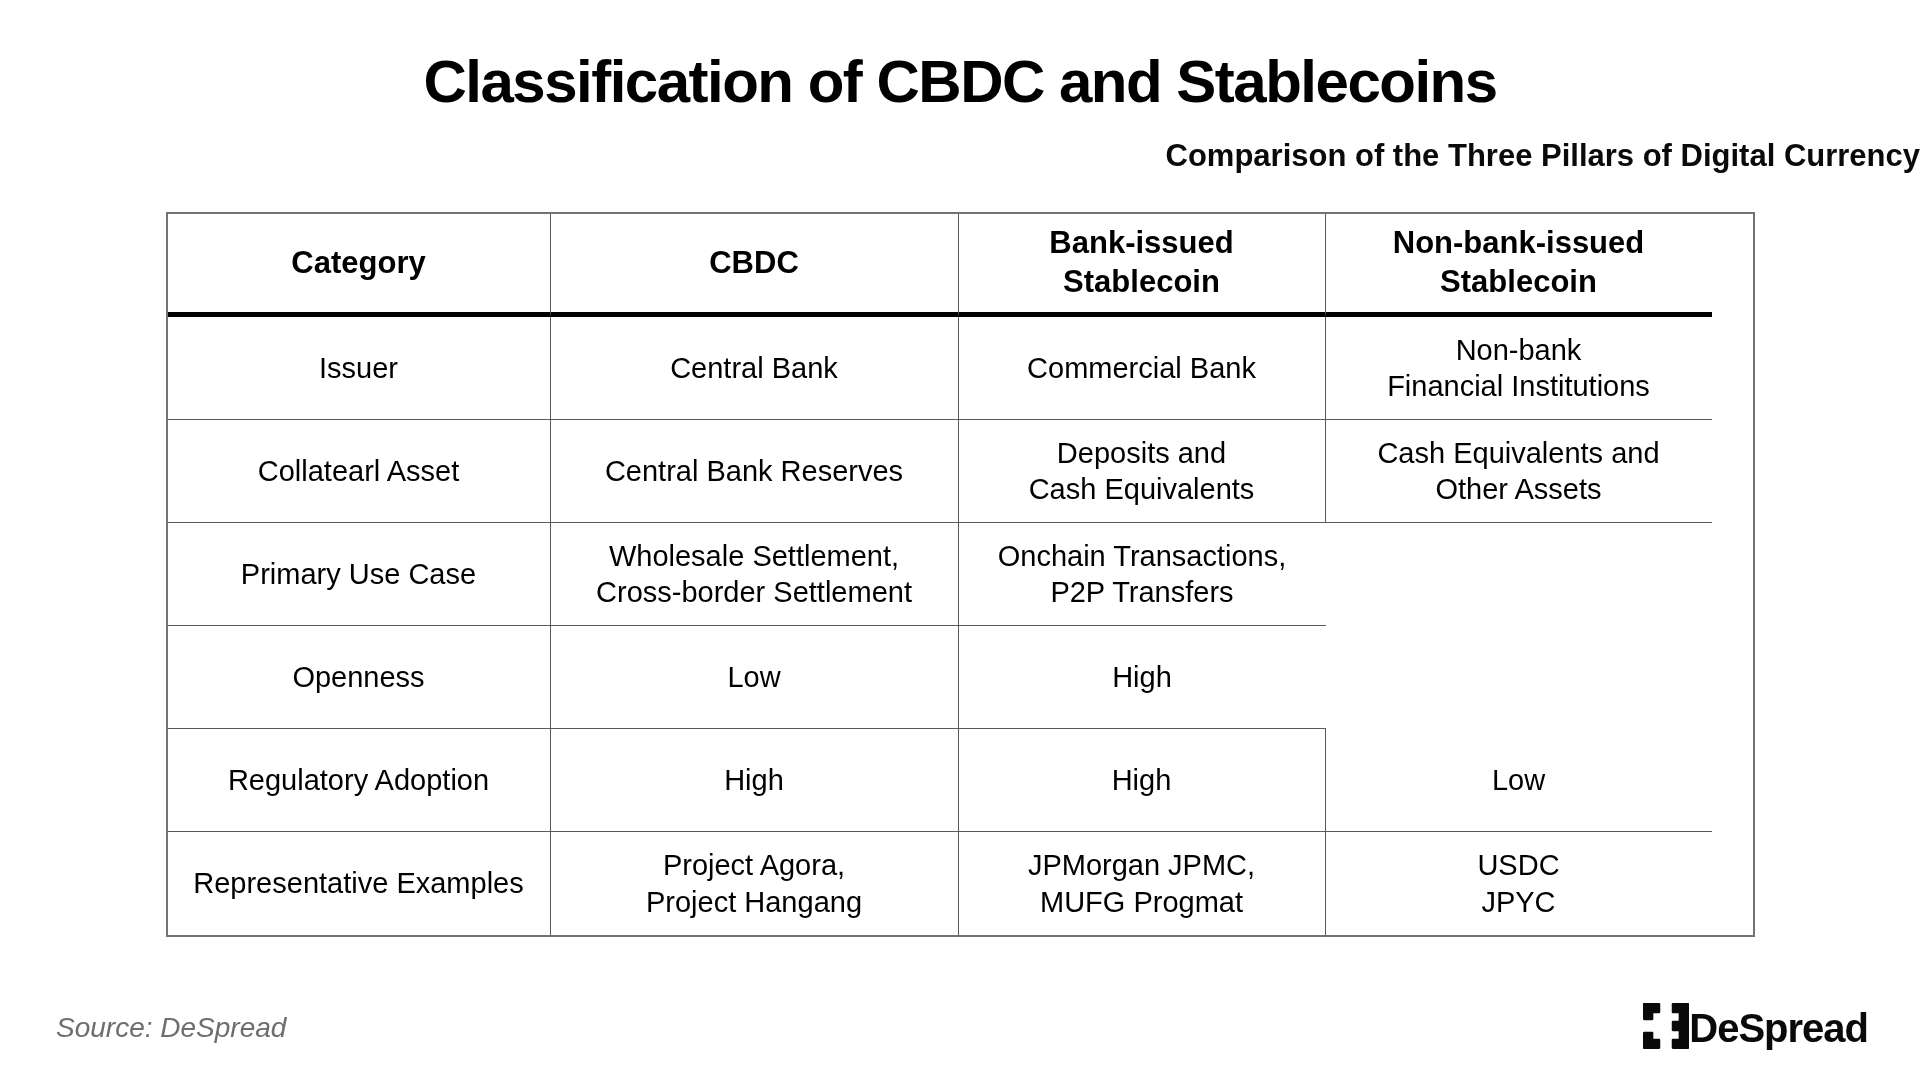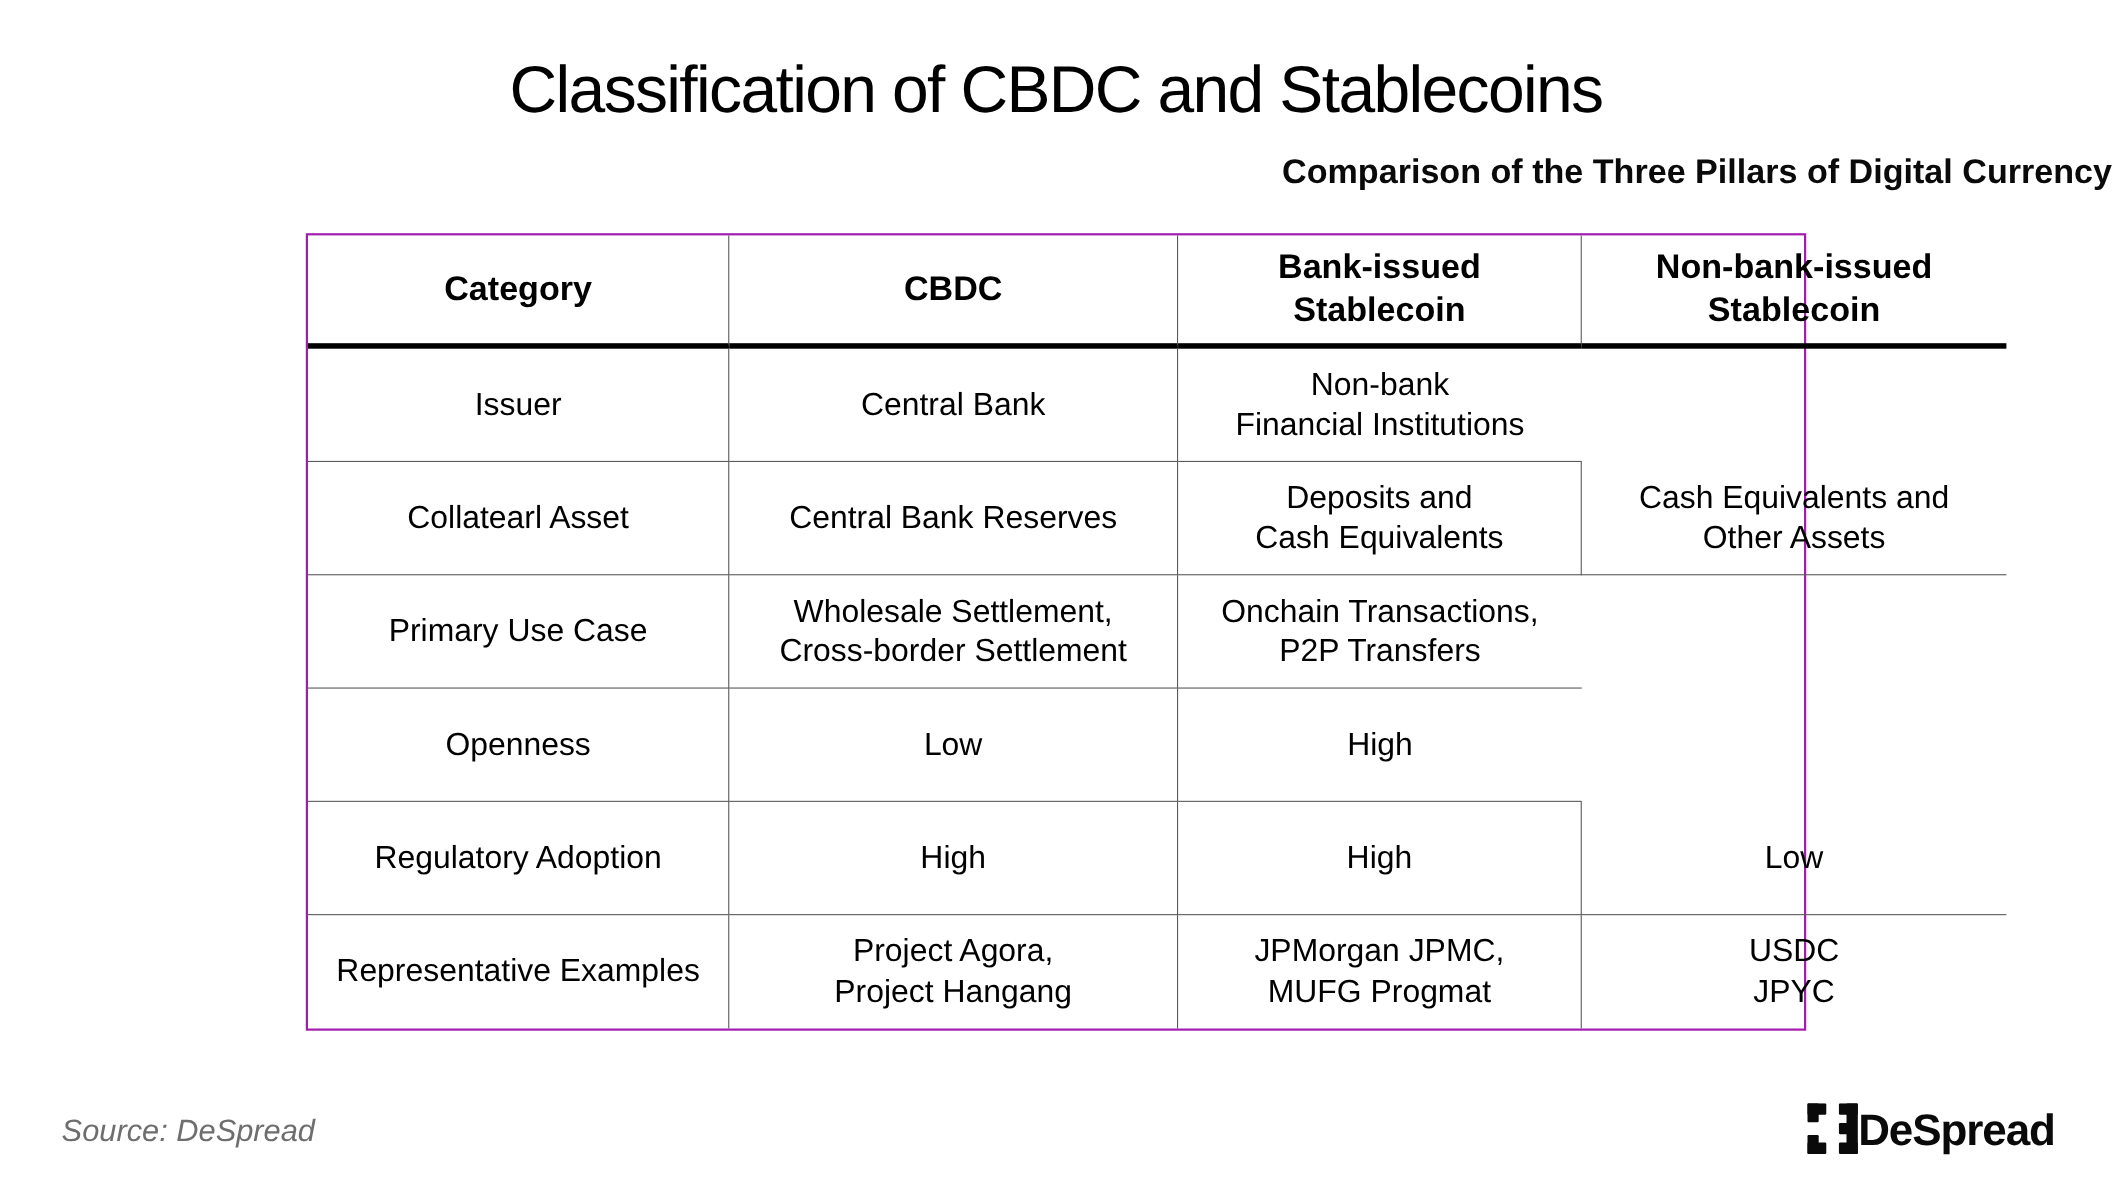--- a/index.html
+++ b/index.html
@@ -8,37 +8,37 @@
     background: #ffffff;
     font-family: "Liberation Sans", sans-serif;
     color: #000000;
     overflow: hidden;
   }
   .page { position: relative; width: 1920px; height: 1080px; padding-top: 46px; }
 
   .title {
     text-align: center;
     font-size: 60px;
-    font-weight: 400;
+    font-weight: 700;
     letter-spacing: -1.5px;
     line-height: 1.2;
     color: #000;
   }
   .subtitle {
     text-align: right;
     font-size: 31px;
     font-weight: 700;
     margin-top: 20px;
     color: #0a0a0a;
   }
 
   .table-wrap {
-    width: 1364px;
+    width: 1589px;
     margin: 38px auto 0 auto;
-    border: 2px solid #a21caf;
+    border: 2px solid #737373;
   }
   .tr {
     display: grid;
     grid-template-columns: 383px 408px 367px 386px;
     height: 103px;
   }
   .tr .cell {
     border-right: 1px solid #5a5a5a;
     border-bottom: 1px solid #5a5a5a;
     display: flex;
@@ -98,20 +98,21 @@
       <div class="cell">CBDC</div>
       <div class="cell">Bank-issued
 Stablecoin</div>
       <div class="cell">Non-bank-issued
 Stablecoin</div>
     </div>
 
     <div class="tr">
       <div class="cell">Issuer</div>
       <div class="cell">Central Bank</div>
+      <div class="cell">Commercial Bank</div>
       <div class="cell">Non-bank
 Financial Institutions</div>
     </div>
 
     <div class="tr">
       <div class="cell">Collatearl Asset</div>
       <div class="cell">Central Bank Reserves</div>
       <div class="cell">Deposits and
 Cash Equivalents</div>
       <div class="cell">Cash Equivalents and

